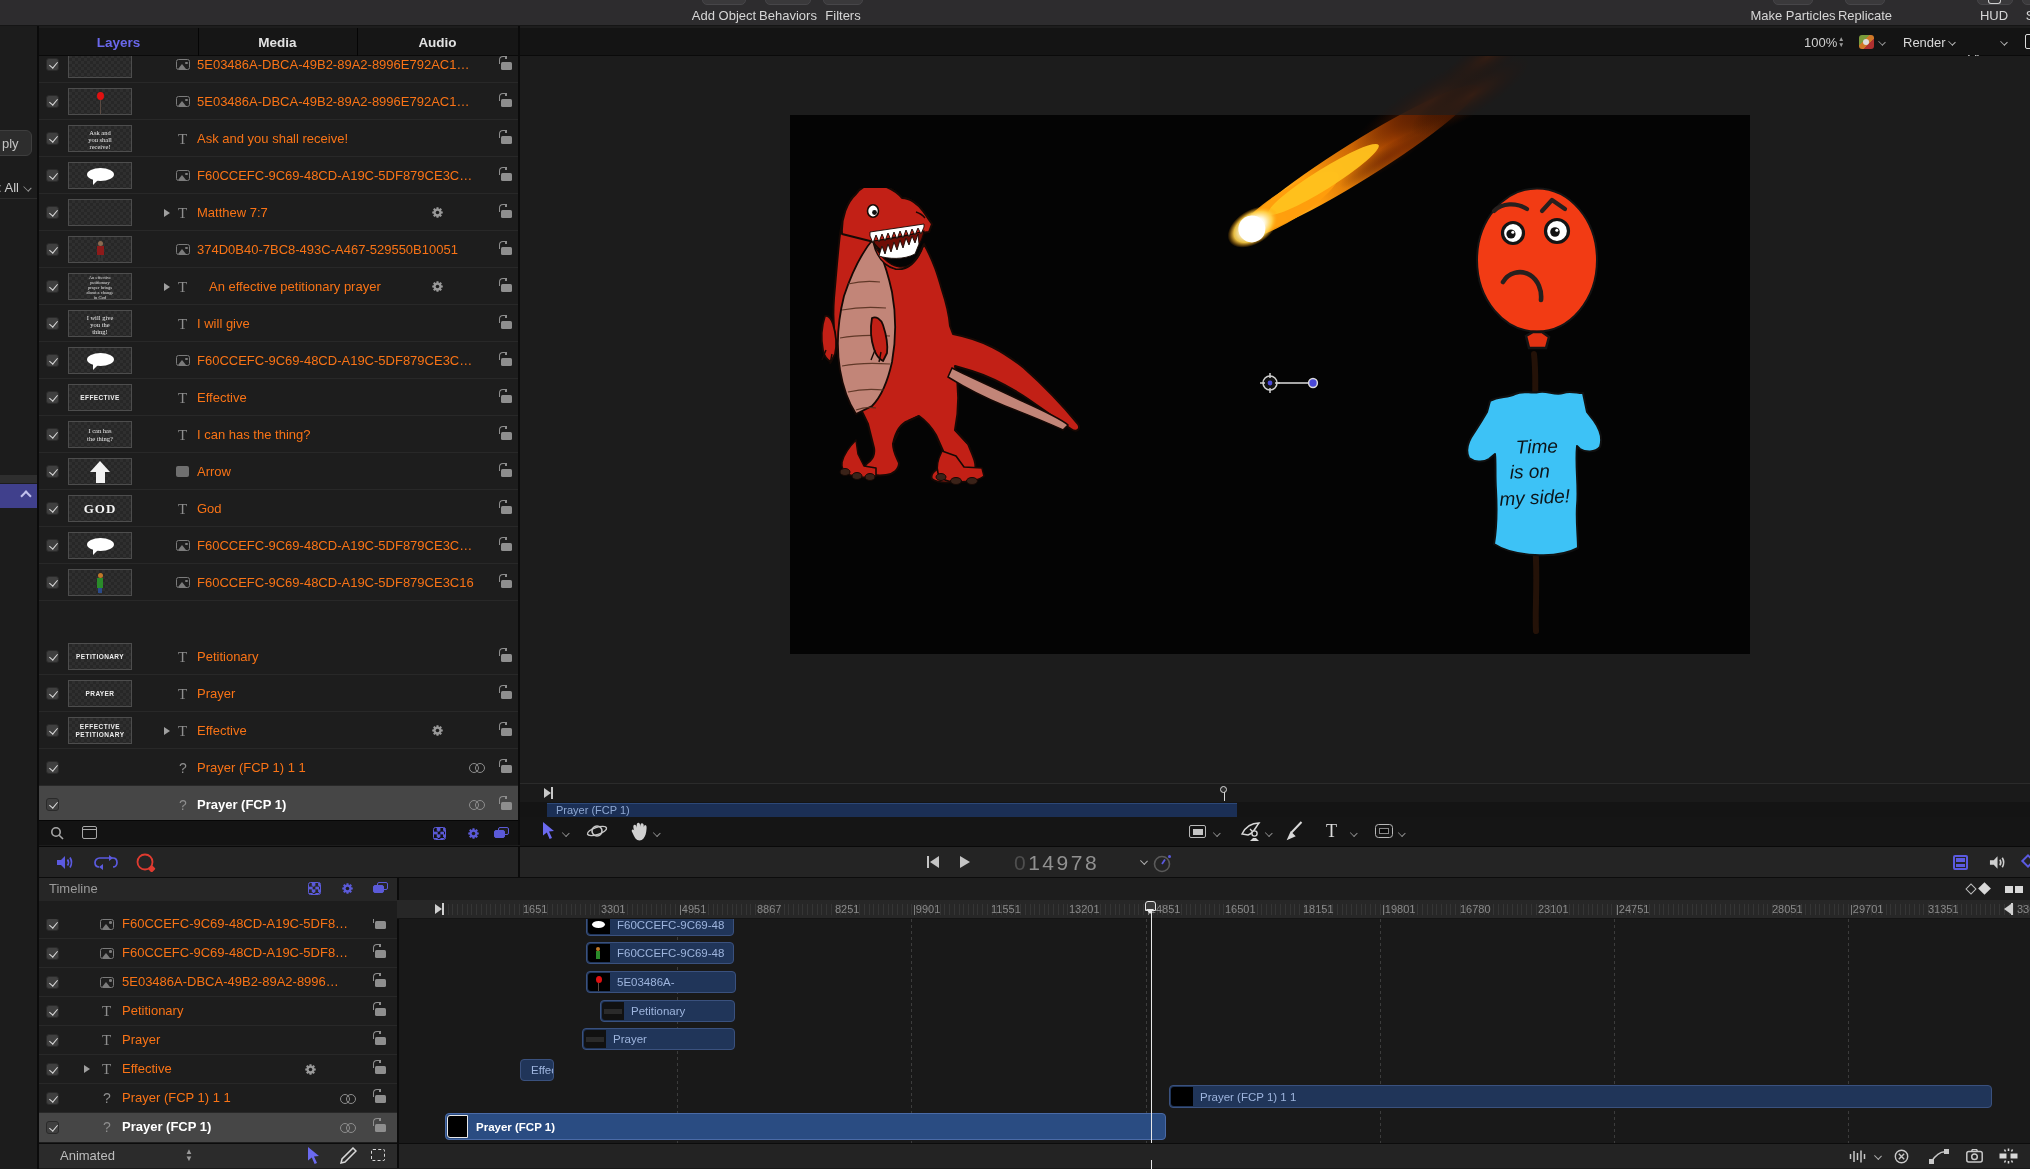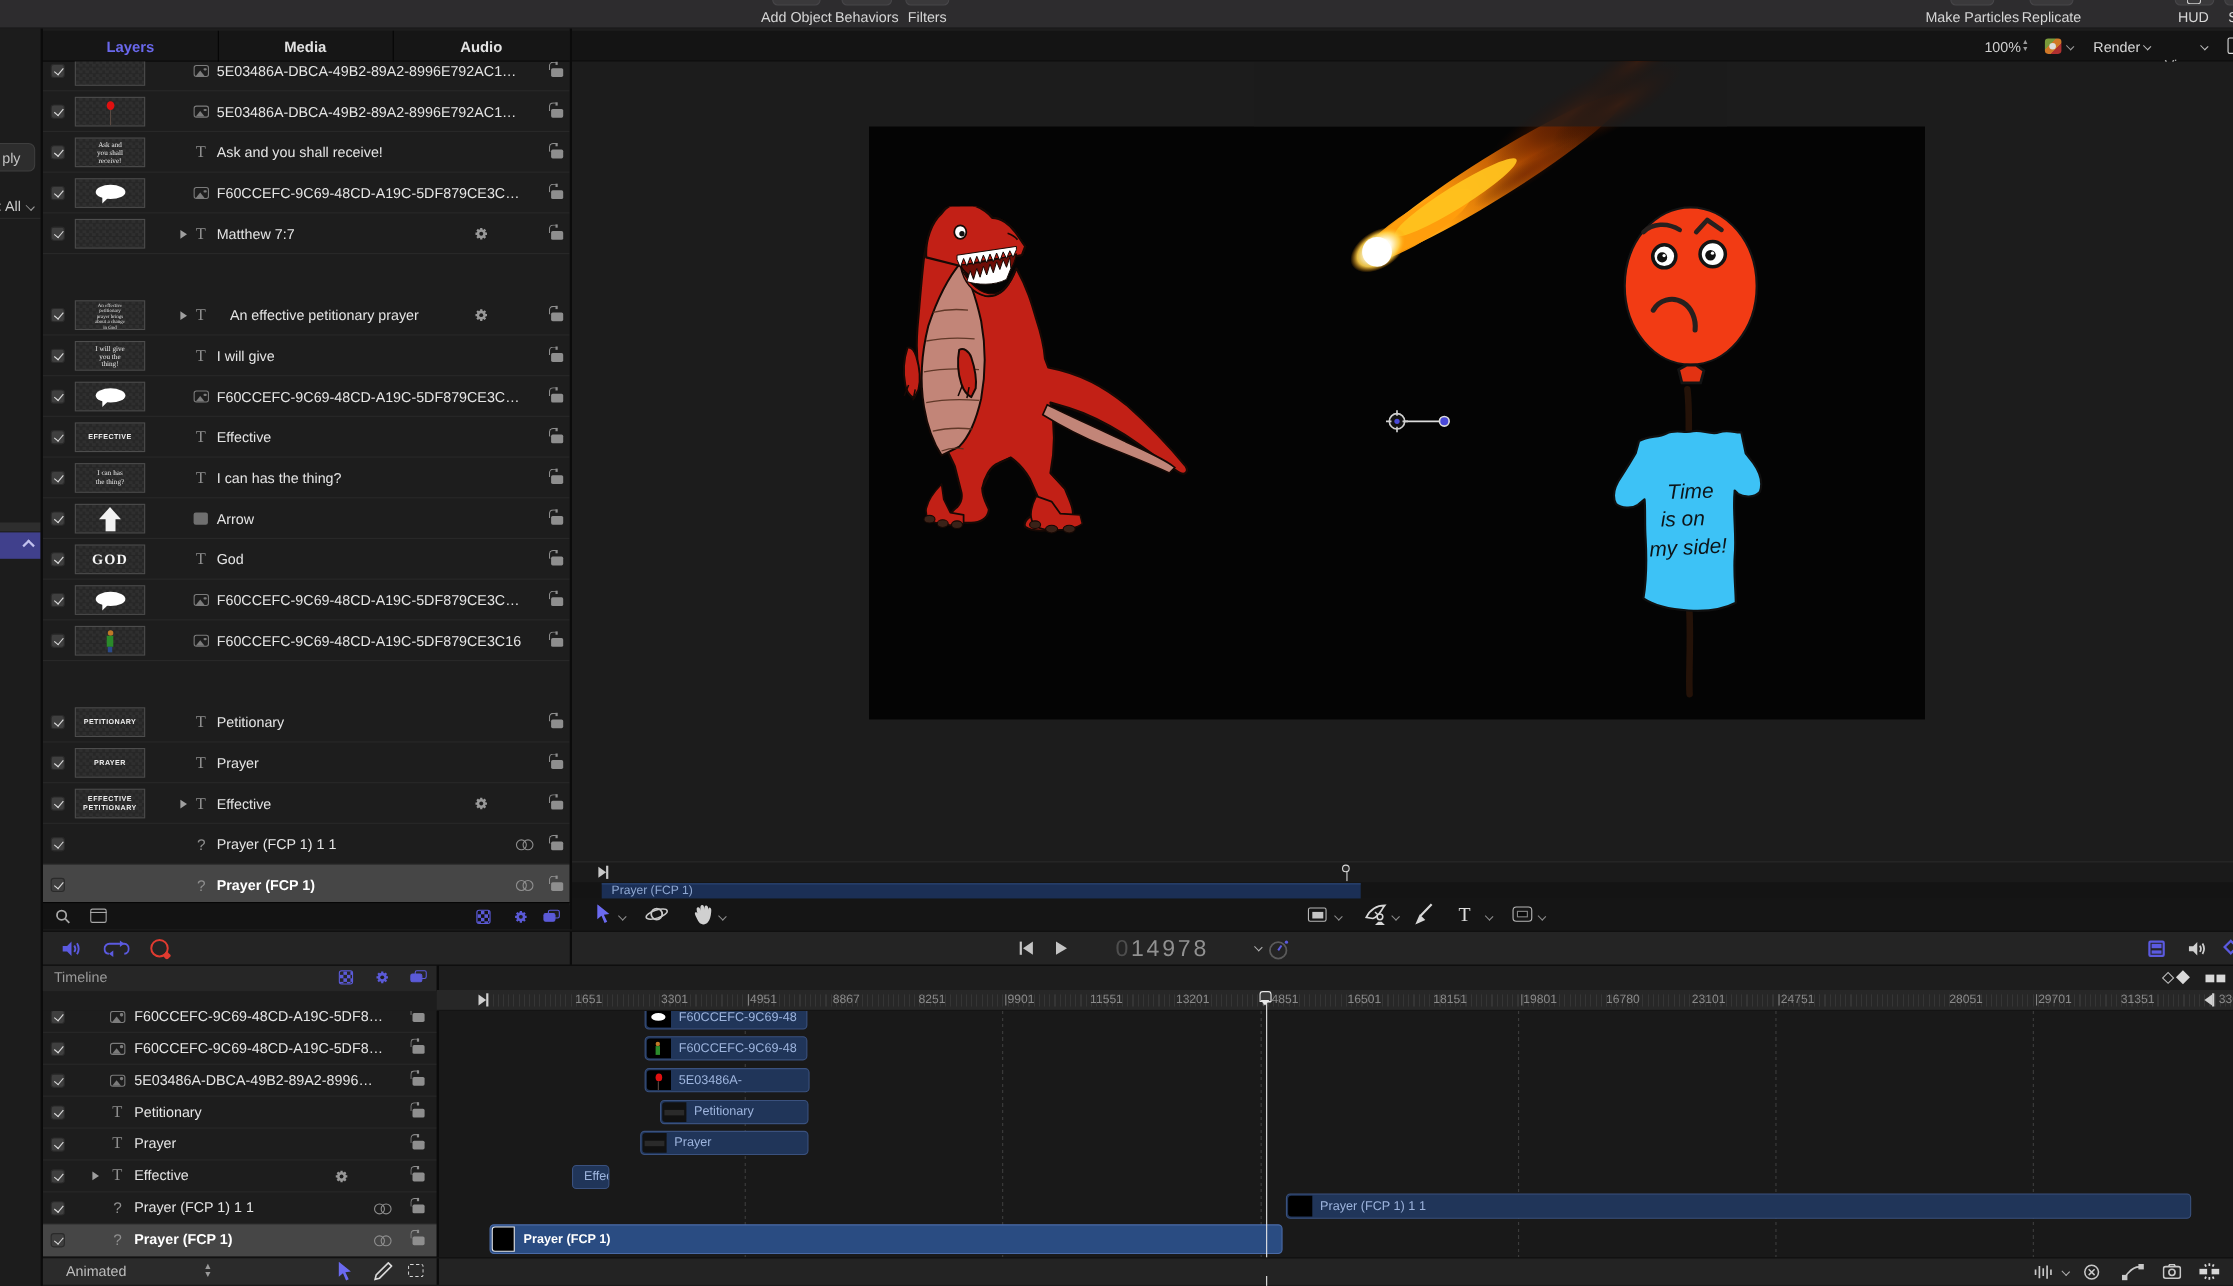--- a/index.html
+++ b/index.html
@@ -1,17 +1,17 @@
 <!DOCTYPE html>
 <html><head><meta charset="utf-8"><style>
 *{margin:0;padding:0;box-sizing:border-box}
 html,body{width:2030px;height:1169px;overflow:hidden;background:#1d1d1d;
  font-family:"Liberation Sans",sans-serif;-webkit-font-smoothing:antialiased}
 .ab{position:absolute}
-.lbl{color:#e5e5e5;font-size:13px;white-space:nowrap}
+.lbl{color:#f97316;font-size:13px;white-space:nowrap}
 .chk{width:13px;height:13px;border-radius:3px;background:#3f3f3f;border:1px solid #2a2a2a}
 .chk::after{content:"";position:absolute;left:3.5px;top:1px;width:4px;height:7px;
  border-right:1.6px solid #dcdcdc;border-bottom:1.6px solid #dcdcdc;transform:rotate(40deg)}
 .thumb{width:64px;height:27px;border:1px solid #4d4d4d;
  background:repeating-conic-gradient(#2f2f2f 0% 25%, #272727 0% 50%) 0 0/6px 6px;overflow:hidden}
 .lock{width:11px;height:8px;background:#8e8e8e;border-radius:1.5px}
 .lock::before{content:"";position:absolute;left:-2px;top:-6px;width:6px;height:7px;
  border:1.8px solid #8e8e8e;border-right:none;border-bottom:none;border-radius:4px 0 0 0}
 .lock::after{content:"";position:absolute;left:4px;top:-6px;width:1.8px;height:3px;background:#8e8e8e}
 .tri{width:0;height:0;border-left:6px solid #9f9f9f;border-top:4px solid transparent;border-bottom:4px solid transparent}
@@ -118,20 +118,33 @@
 <div class="ab tri" style="left:125px;top:14.5px"></div>
 <div class="ab icoT" style="left:139px;top:11.5px">T</div>
 <div class="ab lbl" style="left:158px;top:10.5px;">Matthew 7:7</div>
 <svg width="15" height="15" viewBox="0 0 16 16" class="ab" style="left:391px;top:11.0px">
           <circle cx="8" cy="8" r="4.4" fill="#999"></circle>
           <circle cx="8" cy="8" r="1.9" fill="#1d1d1d"></circle>
           <g stroke="#999" stroke-width="2.2">
             <path d="M8 2.4V4.4M8 11.6V13.6M2.4 8H4.4M11.6 8H13.6M4 4L5.4 5.4M10.6 10.6L12 12M12 4L10.6 5.4M5.4 10.6L4 12"></path>
           </g>
         </svg>
+<div class="ab lock" style="left:462px;top:15.5px"></div>
+<div class="rowsep" style="top:36px"></div>
+</div>
+<div class="ab" style="left:0;top:175.4px;width:479px;height:37px;">
+<div class="ab chk" style="left:7px;top:12.0px"></div>
+<div class="ab thumb" style="left:29px;top:5.0px">
+          <div class="ab" style="left:29px;top:4px;width:5px;height:5px;border-radius:50%;background:#8a6a50"></div>
+          <div class="ab" style="left:28px;top:9px;width:7px;height:9px;background:#8e1a1a"></div>
+          <div class="ab" style="left:29px;top:18px;width:2px;height:6px;background:#333"></div>
+          <div class="ab" style="left:32px;top:18px;width:2px;height:6px;background:#333"></div>
+        </div>
+<div class="ab icoimg" style="left:137px;top:13.0px"></div>
+<div class="ab lbl" style="left:158px;top:10.5px;">374D0B40-7BC8-493C-A467-529550B10051</div>
 <div class="ab lock" style="left:462px;top:15.5px"></div>
 <div class="rowsep" style="top:36px"></div>
 </div>
 <div class="ab" style="left:0;top:212.4px;width:479px;height:37px;">
 <div class="ab chk" style="left:7px;top:12.0px"></div>
 <div class="ab thumb" style="left:29px;top:5.0px">
           <div class="ab" style="left:0;top:2px;width:62px;text-align:center;color:#e0e0e0;font-size:4.5px;line-height:4.8px;font-family:'Liberation Serif',serif">An effective<br>petitionary<br>prayer brings<br>about a change<br>in God</div>
         </div>
 <div class="ab tri" style="left:125px;top:14.5px"></div>
 <div class="ab icoT" style="left:139px;top:11.5px">T</div>

